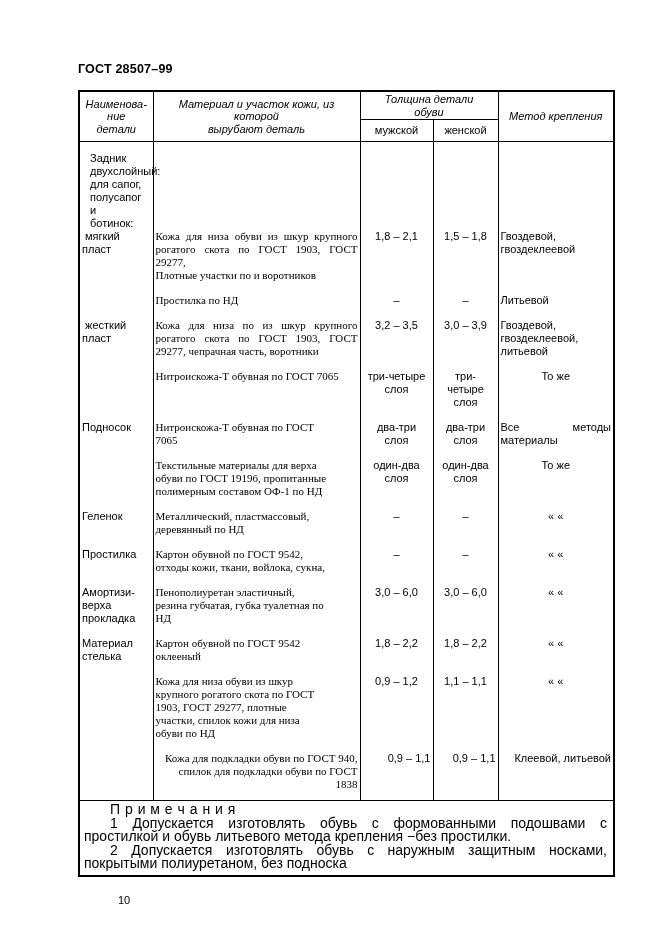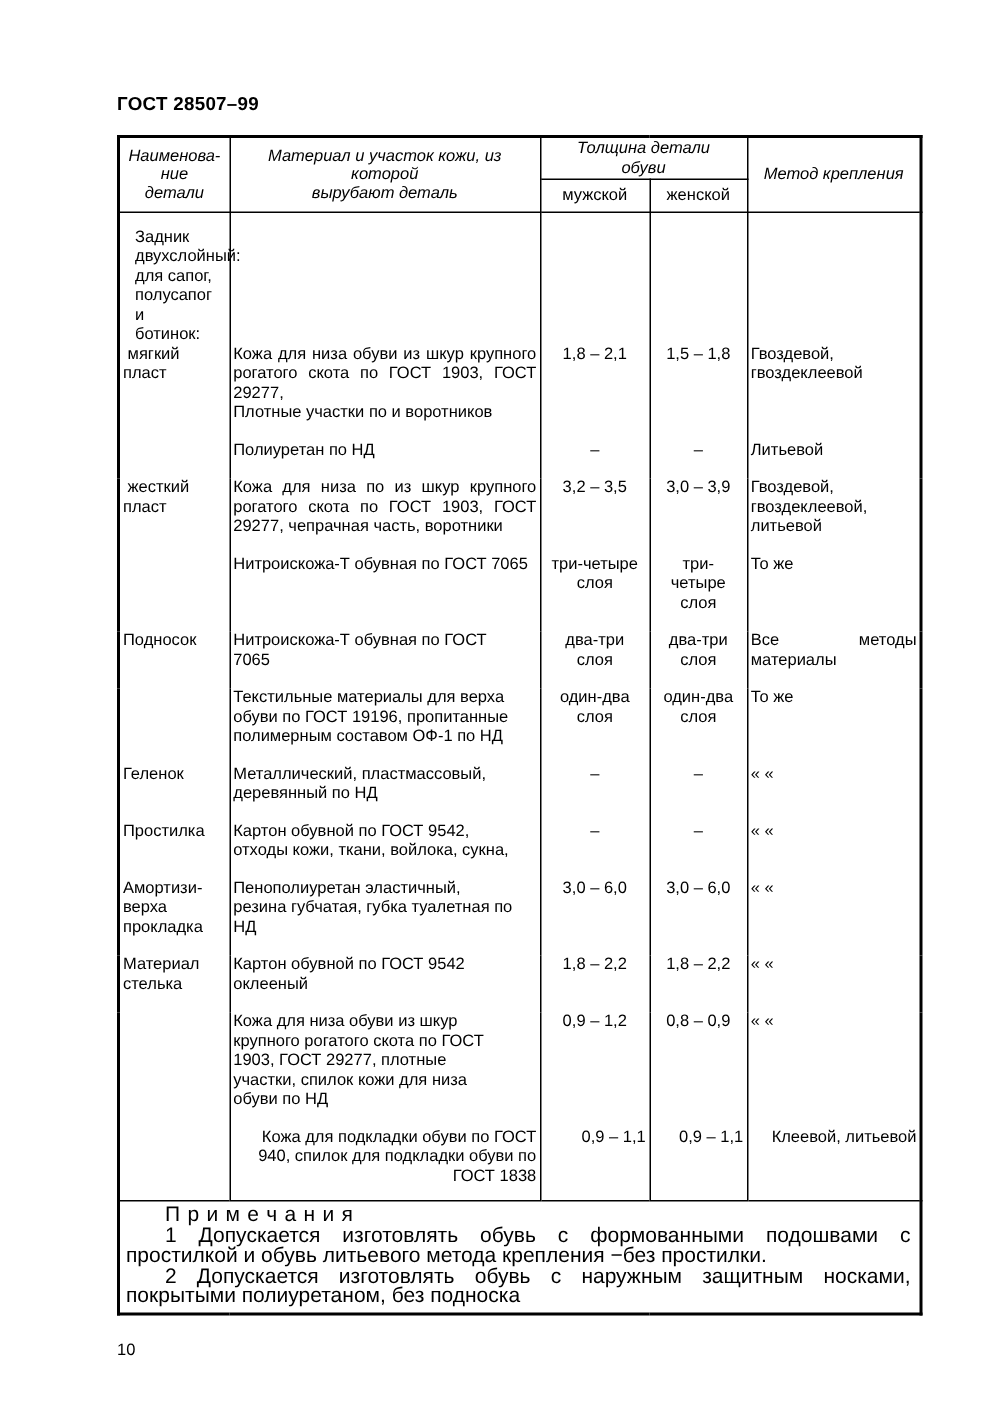--- a/index.html
+++ b/index.html
@@ -24,36 +24,36 @@
   th.th-thick { border-bottom:1px solid #000; }
 
   tbody td.c {
     vertical-align:top; font-size:11px; line-height:13px;
     white-space:pre-line; border-top:0; border-bottom:0;
     padding:0 2px 12px 2px;
   }
   tr.first td.c { padding-top:10px; padding-bottom:0;padding-left:10px; }
   tr.last  td.c { padding-bottom:9px;text-align:right; }
   td.name { padding-left:4px; padding-right:2px; }
-  td.mat  { padding-left:10px; padding-right:9px; }
+  td.mat  { padding-left:10px; padding-right:9px;font-family:Liberation Serif, serif; }
   td.mat.j { text-align:justify; }
   td.num  { text-align:center; }
   td.met  { padding-left:6px; padding-right:5px; }
-  td.met.ctr { text-align:left; }
+  td.met.ctr { text-align:center; }
   td.met.jall { text-align:justify; text-align-last:justify; }
 
   td.notes {
     border:0; border-top:1px solid #000;
     font-size:14px; line-height:13.5px;
     padding:2px 6px 4px 4px;
   }
   .notes-heading { margin-left:26px; letter-spacing:0.5px; }
   td.notes p { margin:0; text-indent:26px; text-align:justify; }
 
-  .pagenum { margin-top:17px; font-size:11px; }
+  .pagenum { margin-top:17px; font-size:11px;margin-left:40px; }
 </style>
 </head>
 <body>
 
 <div class="page">
   <div class="title">ГОСТ 28507–99</div>
 
   <table class="gost">
     <colgroup>
       <col style="width:74px">
@@ -96,21 +96,21 @@
 пласт</td>
         <td class="c mat j">Кожа для низа обуви из шкур крупного рогатого скота по ГОСТ 1903, ГОСТ 29277,
 Плотные участки по и воротников</td>
         <td class="c num">1,8 – 2,1</td>
         <td class="c num">1,5 – 1,8</td>
         <td class="c met">Гвоздевой,
 гвоздеклеевой</td>
       </tr>
       <tr>
         <td class="c name"></td>
-        <td class="c mat">Полиуретан по НД</td>
+        <td class="c mat">Простилка по НД</td>
         <td class="c num">–</td>
         <td class="c num">–</td>
         <td class="c met">Литьевой</td>
       </tr>
       <tr>
         <td class="c name">&nbsp;жесткий
 пласт</td>
         <td class="c mat j">Кожа для низа по из шкур крупного рогатого скота по ГОСТ 1903, ГОСТ 29277, чепрачная часть, воротники</td>
         <td class="c num">3,2 – 3,5</td>
         <td class="c num">3,0 – 3,9</td>
@@ -187,21 +187,21 @@
         <td class="c met ctr">« «</td>
       </tr>
       <tr>
         <td class="c name"></td>
         <td class="c mat">Кожа для низа обуви из шкур
 крупного рогатого скота по ГОСТ
 1903, ГОСТ 29277, плотные
 участки, спилок кожи для низа
 обуви по НД</td>
         <td class="c num">0,9 – 1,2</td>
-        <td class="c num">0,8 – 0,9</td>
+        <td class="c num">1,1 – 1,1</td>
         <td class="c met ctr">« «</td>
       </tr>
       <tr class="last">
         <td class="c name"></td>
         <td class="c mat j">Кожа для подкладки обуви по ГОСТ 940, спилок для подкладки обуви по ГОСТ 1838</td>
         <td class="c num">0,9 – 1,1</td>
         <td class="c num">0,9 – 1,1</td>
         <td class="c met">Клеевой, литьевой</td>
       </tr>
     </tbody>

